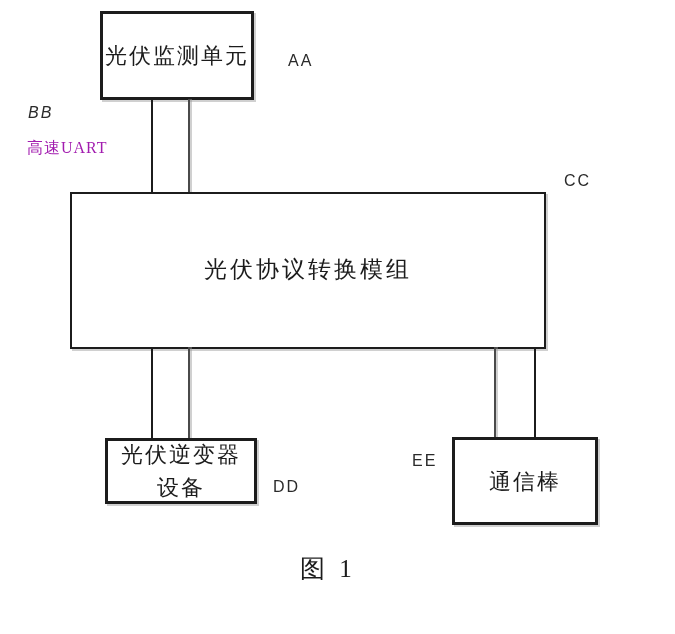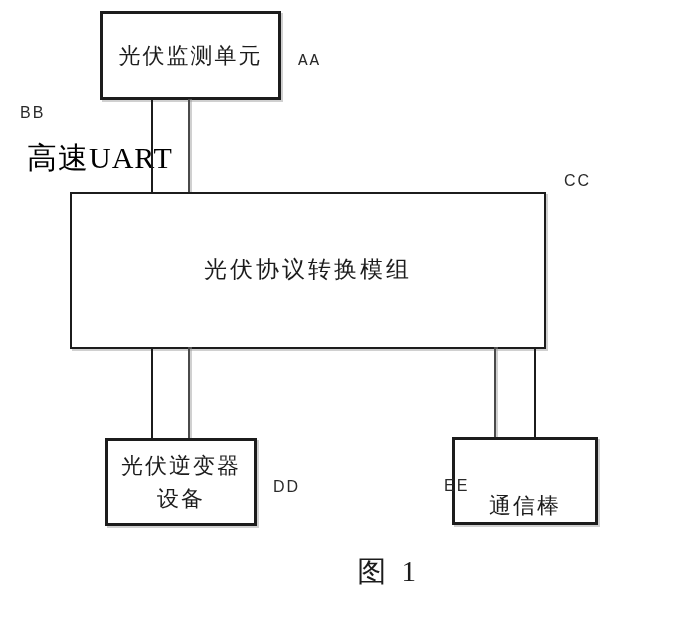--- a/index.html
+++ b/index.html
@@ -52,70 +52,70 @@
   }
   .ref {
     position: absolute;
     font-family: "Liberation Sans", "DejaVu Sans", sans-serif;
     font-size: 16px;
     letter-spacing: 2px;
     color: #2a2a2a;
   }
   .edge-label {
     position: absolute;
-    font-size: 30px;
+    font-size: 16px;
     letter-spacing: 1px;
     white-space: nowrap;
-    color: #000000;
+    color: #a21caf;
   }
   .caption {
     position: absolute;
     left: 300px;
     top: 552px;
     width: 120px;
-    text-align: right;
-    font-size: 29px;
+    text-align: left;
+    font-size: 25px;
     letter-spacing: 4px;
     color: #1c1c1c;
   }
 </style>
 </head>
 <body>
 
 <div class="canvas">
 
-  <div class="box" style="left:100px; top:11px; width:181px; height:89px;gap:15px;">
+  <div class="box" style="left:100px; top:11px; width:154px; height:89px;gap:15px;">
     <div class="box-line">光伏监测单元</div>
   </div>
-  <div class="ref" style="left:298px; top:52px;font-family:Liberation Mono, monospace;">AA</div>
+  <div class="ref" style="left:288px; top:52px;">AA</div>
 
-  <div class="ref" style="left:20px; top:104px;">BB</div>
+  <div class="ref" style="left:28px; top:104px;font-style:italic;">BB</div>
   <div class="edge-label" style="left:27px; top:138px;">高速UART</div>
 
   <div class="vline" style="left:151px; top:99px; height:94px;"></div>
   <div class="vline ghost" style="left:188px; top:99px; height:94px;"></div>
 
   <div class="box big-box" style="left:70px; top:192px; width:476px; height:157px;">
     <div class="box-line">光伏协议转换模组</div>
   </div>
   <div class="ref" style="left:564px; top:172px;">CC</div>
 
   <div class="vline" style="left:151px; top:347px; height:93px;"></div>
   <div class="vline ghost" style="left:188px; top:347px; height:93px;"></div>
 
 
-  <div class="box" style="left:105px; top:438px; width:152px; height:88px;">
+  <div class="box" style="left:105px; top:438px; width:152px; height:66px;">
     <div class="box-line">光伏逆变器</div>
     <div class="box-line">设备</div>
   </div>
   <div class="ref" style="left:273px; top:478px;">DD</div>
 
   <div class="vline ghost" style="left:494px; top:347px; height:92px;"></div>
   <div class="vline" style="left:534px; top:347px; height:92px;"></div>
 
-  <div class="box" style="left:452px; top:437px; width:146px; height:88px;justify-content:flex-end;">
+  <div class="box" style="left:452px; top:437px; width:146px; height:88px;">
     <div class="box-line">通信棒</div>
   </div>
-  <div class="ref" style="left:412px; top:477px;margin-left:32px;">EE</div>
+  <div class="ref" style="left:412px; top:452px;">EE</div>
 
   <div class="caption">图 1</div>
 
 </div>
 
 </body></html>

